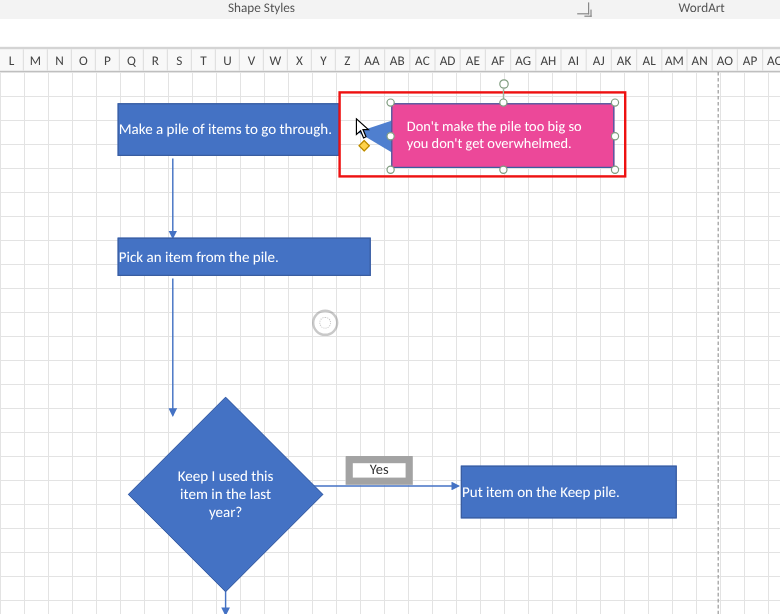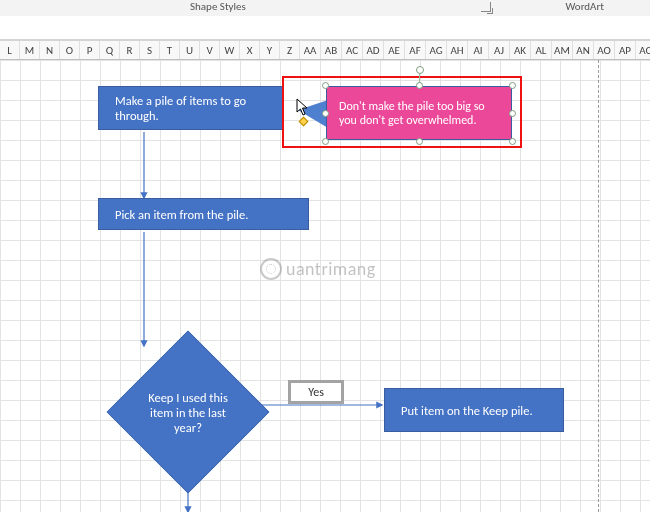--- a/index.html
+++ b/index.html
@@ -89,21 +89,21 @@
     width: 0;
     border-left: 1px dashed #9a9a9a;
   }
   
   .procbox {
     position: absolute;
     background: #4472c4;
     border: 1px solid #3a5da0;
     color: #fff;
     font-size: 12.5px;
-    padding: 6px 16px;
+    padding: 6px 0;
     display: flex;
     align-items: center;
   }
   .shape1 { top: 86px; left: 98px; width: 185px; height: 44px; }
   .shape2 { top: 198px; left: 98px; width: 211px; height: 32px; }
   .shape-keep { top: 388px; left: 384px; width: 180px; height: 44px; }
   
   .decision-wrap {
     position: absolute;
     top: 332px; left: 108px;
@@ -201,21 +201,21 @@
     top: 0; left: 0;
     width: 650px; height: 512px;
     pointer-events: none;
   }
   
   .yes-label {
     position: absolute;
     top: 380px; left: 288px;
     width: 56px; height: 24px;
     background: #fff;
-    border: 3px solid #a3a3a3;
+    border: 6px solid #a3a3a3;
     font-size: 12px;
     color: #333;
     display: flex;
     align-items: center;
     justify-content: center;
   }
   
   .cursor {
     position: absolute;
     top: 98px; left: 296px;
@@ -346,14 +346,13 @@
 <div class="handle h-s"></div>
 <div class="handle h-se"></div>
 <div class="adj-handle"></div>
 
 <svg class="cursor" viewBox="0 0 14 18">
   <path d="M1,1 L1,14 L4.5,11 L7,17 L9,16 L6.5,10 L11,10 z" fill="#fff" stroke="#000" stroke-width="1"></path>
 </svg>
 
 <div class="watermark">
   <span class="wm-badge"></span>
-  <span>uantrimang</span>
 </div>
 
 </body></html>

